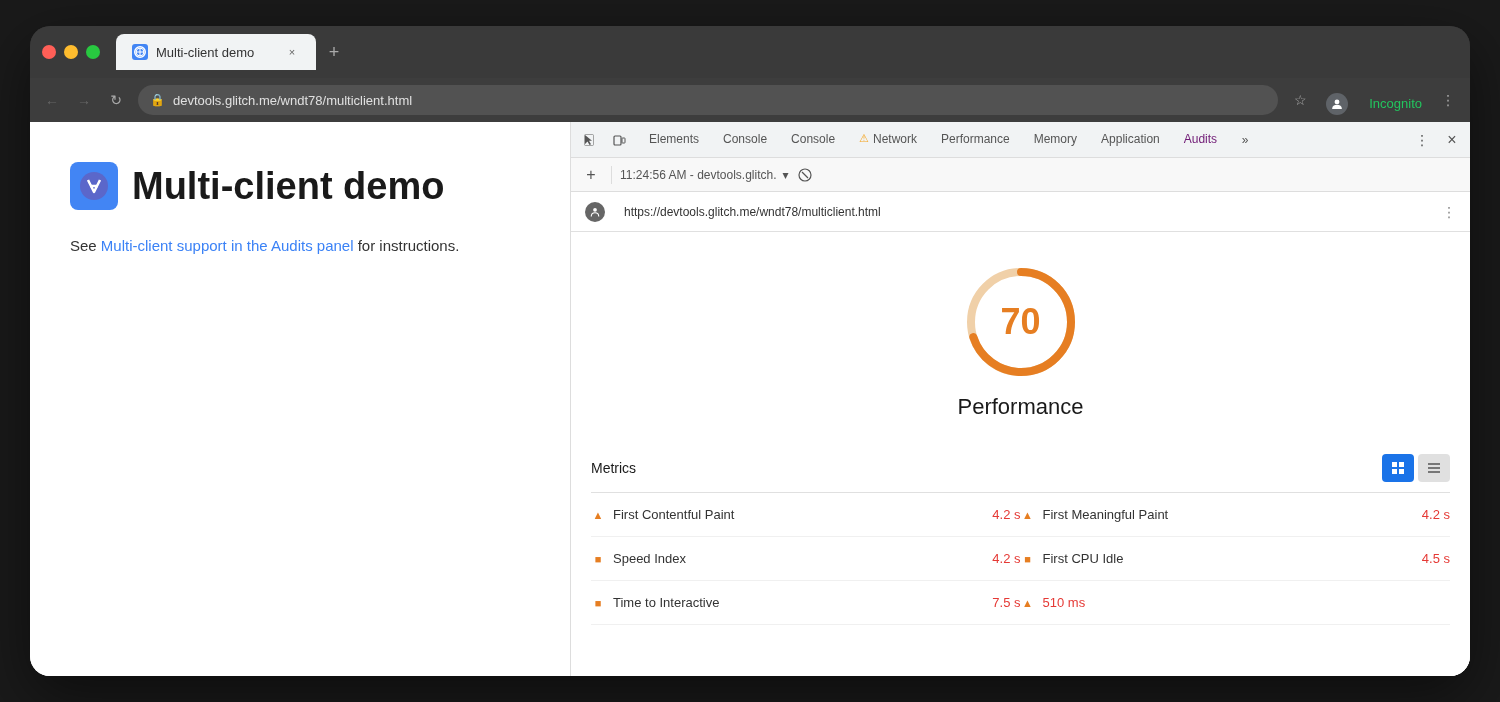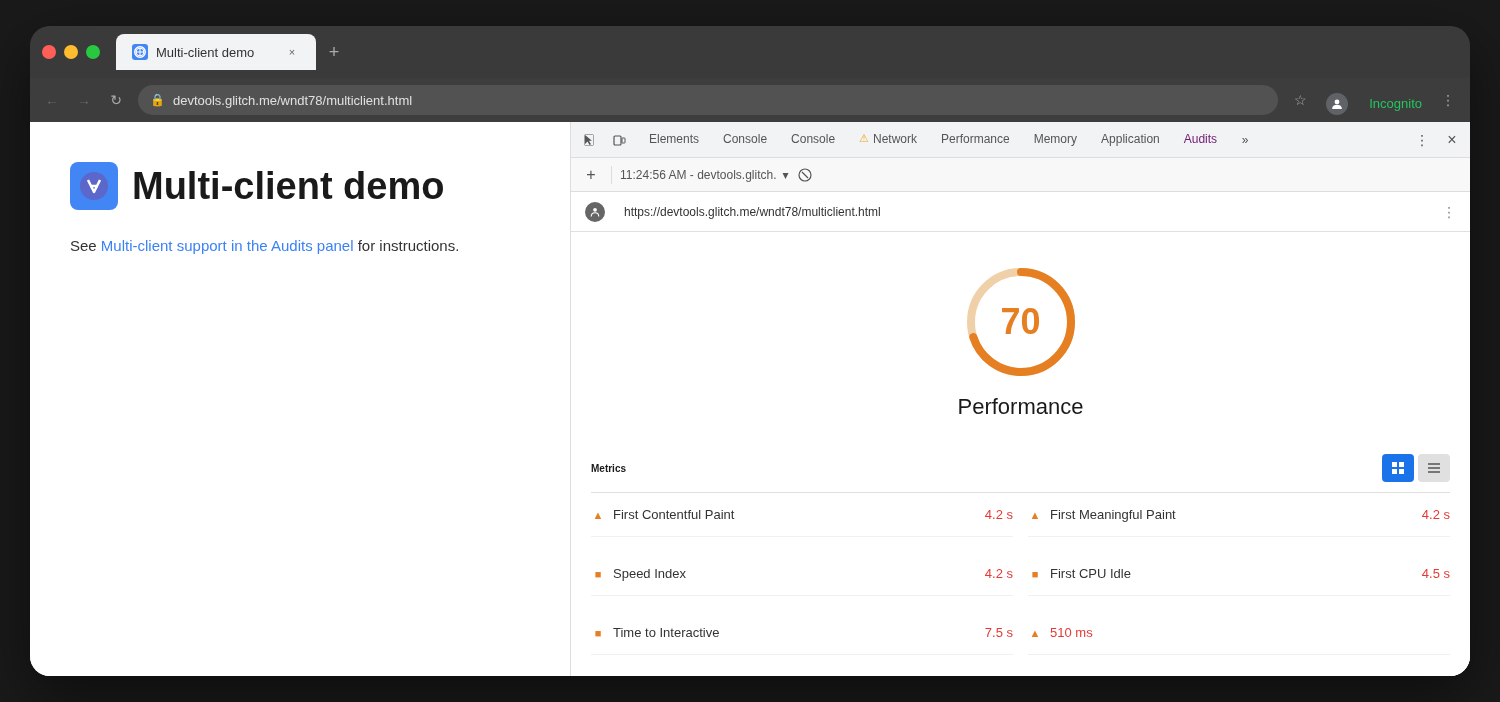--- a/index.html
+++ b/index.html
@@ -452,22 +452,22 @@
       flex: 1;
       overflow-y: auto;
     }
     .metrics-header {
       display: flex;
       align-items: center;
       padding: 14px 0 10px;
       border-bottom: 1px solid #e0e0e0;
     }
     .metrics-title {
-      font-size: 10px;
-      font-weight: 700;
+      font-size: 14px;
+      font-weight: 400;
       color: #1a1a1a;
       flex: 1;
     }
     .view-toggle {
       display: flex;
       gap: 4px;
     }
     .view-btn {
       width: 32px;
       height: 28px;
@@ -482,21 +482,21 @@
       background: #1a73e8;
       color: white;
     }
     .view-btn.inactive {
       background: #e0e0e0;
       color: #555;
     }
     .metrics-grid {
       display: grid;
       grid-template-columns: 1fr 1fr;
-      gap: 15px;
+      gap: 0;
     }
     .metric-row {
       display: flex;
       align-items: center;
       padding: 14px 0;
       border-bottom: 1px solid #f0f0f0;
       gap: 8px;
     }
     .metric-icon {
       width: 14px;

